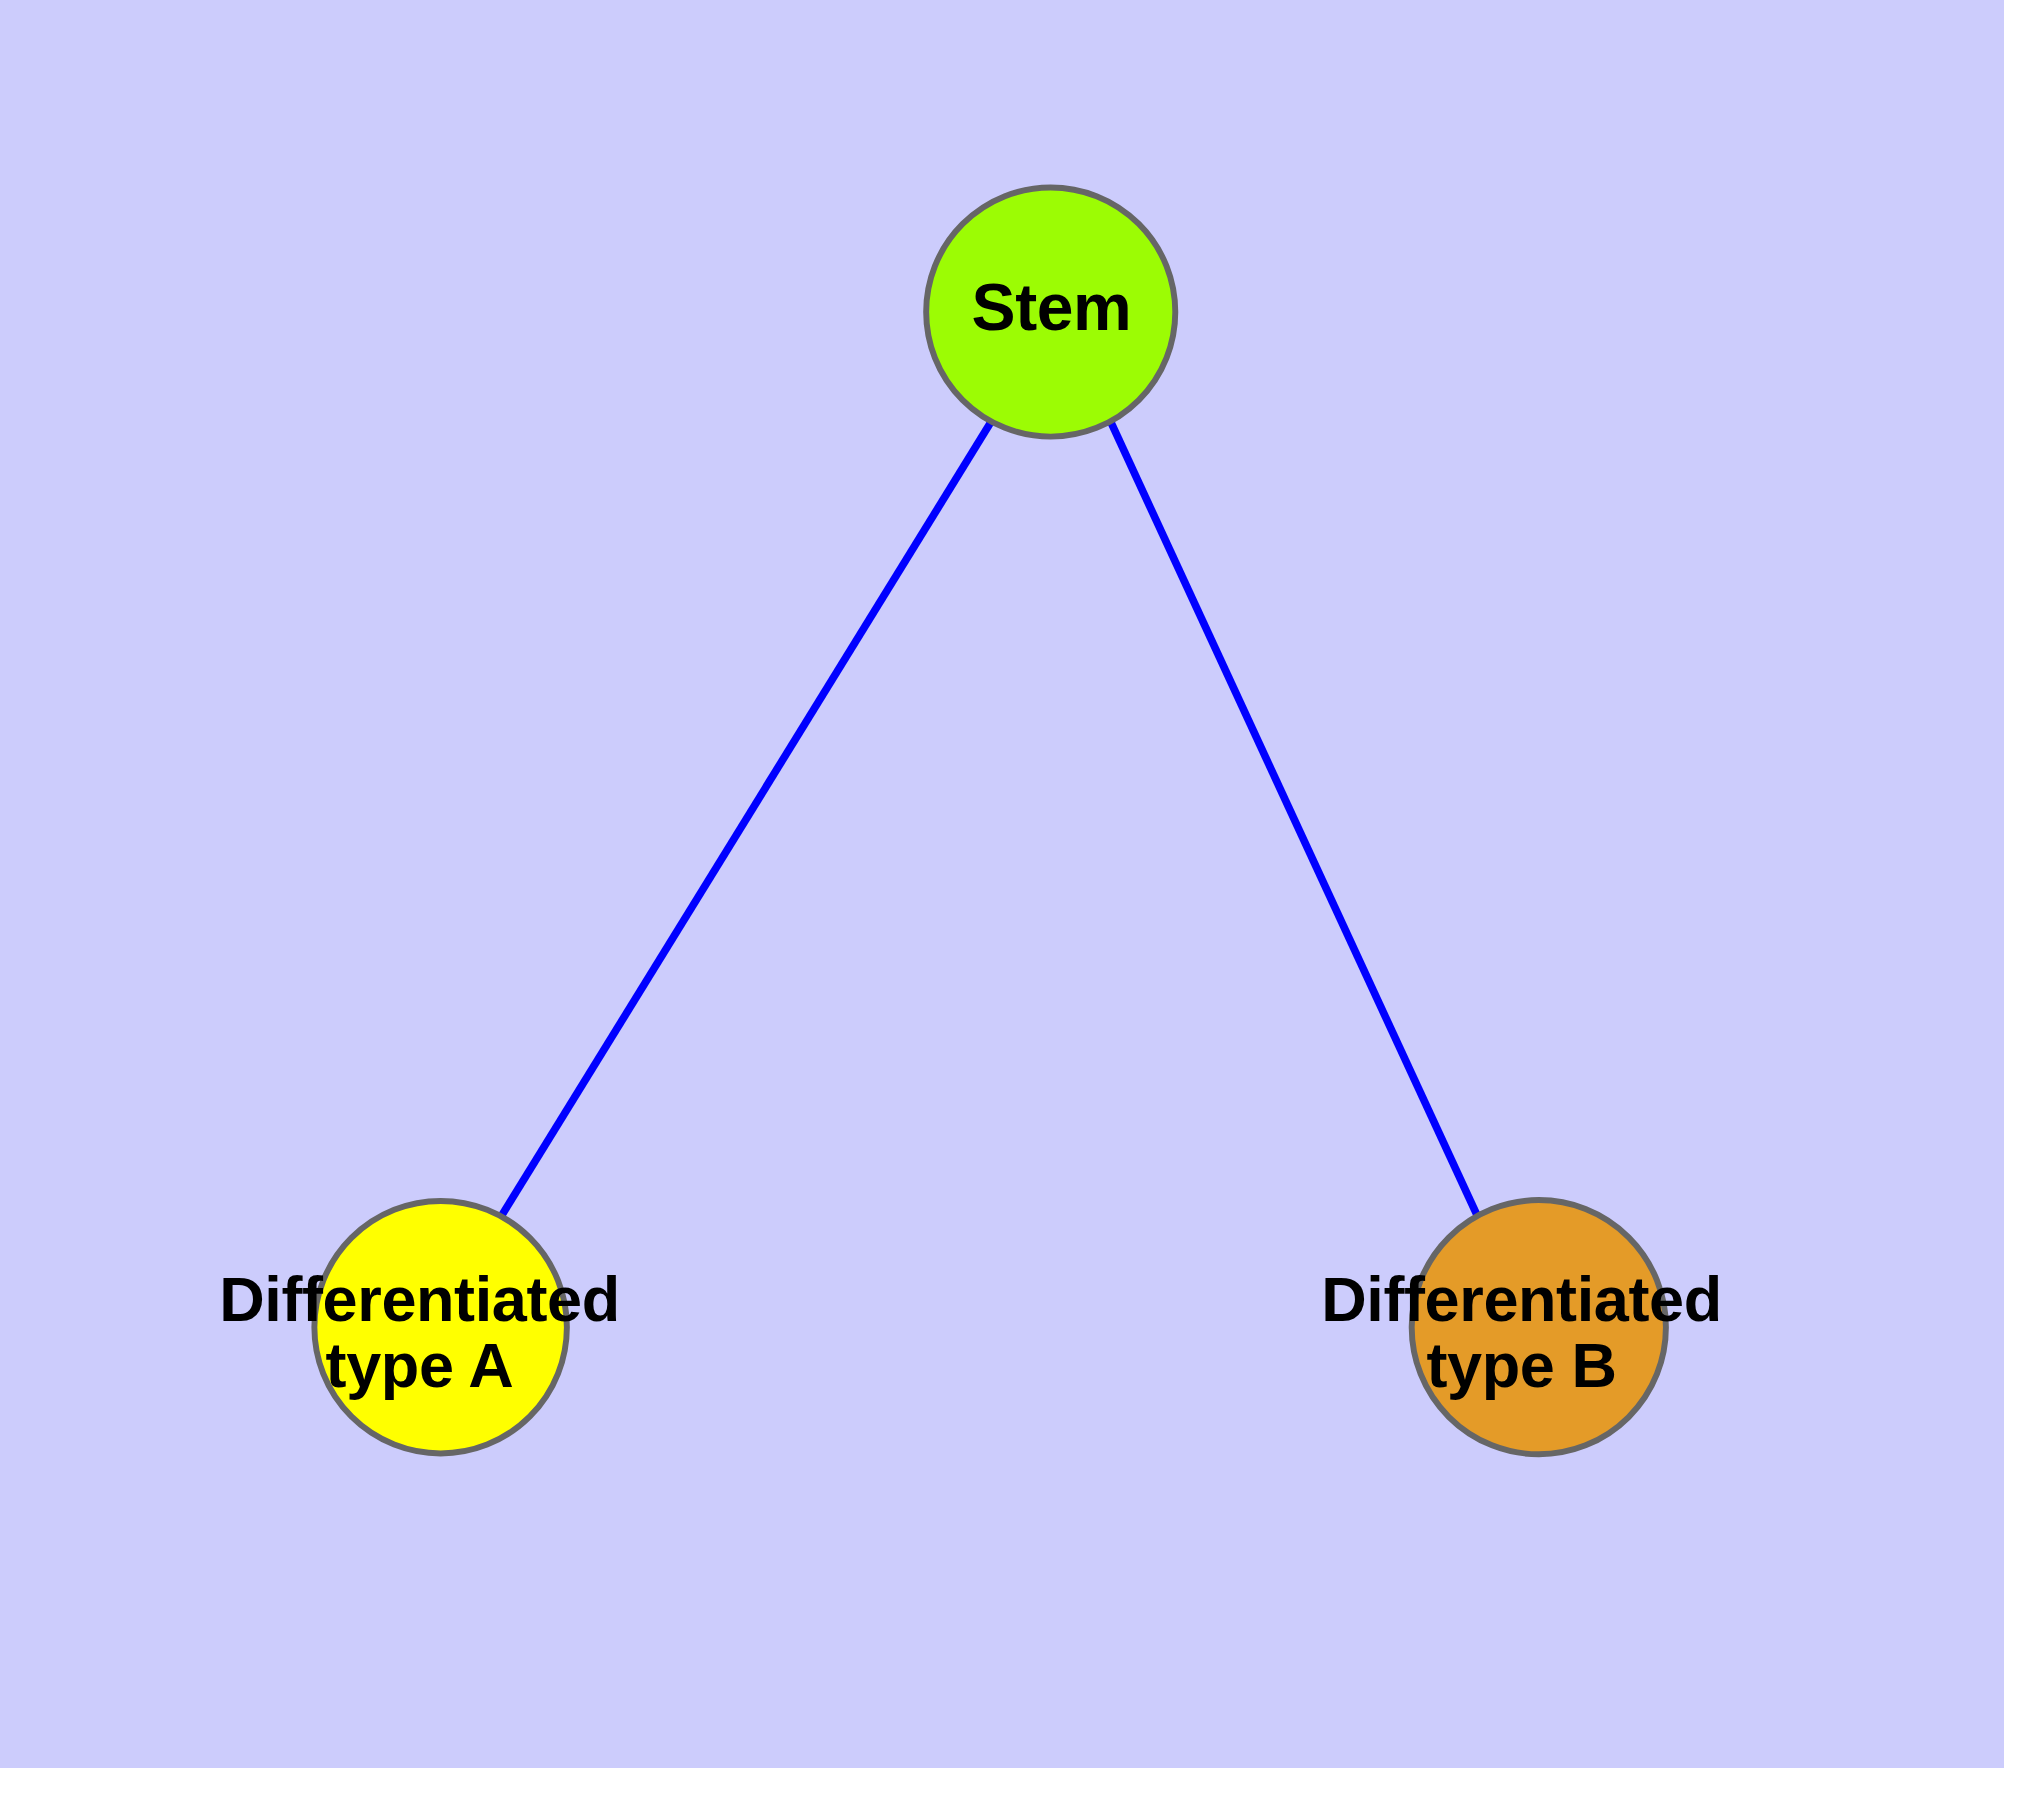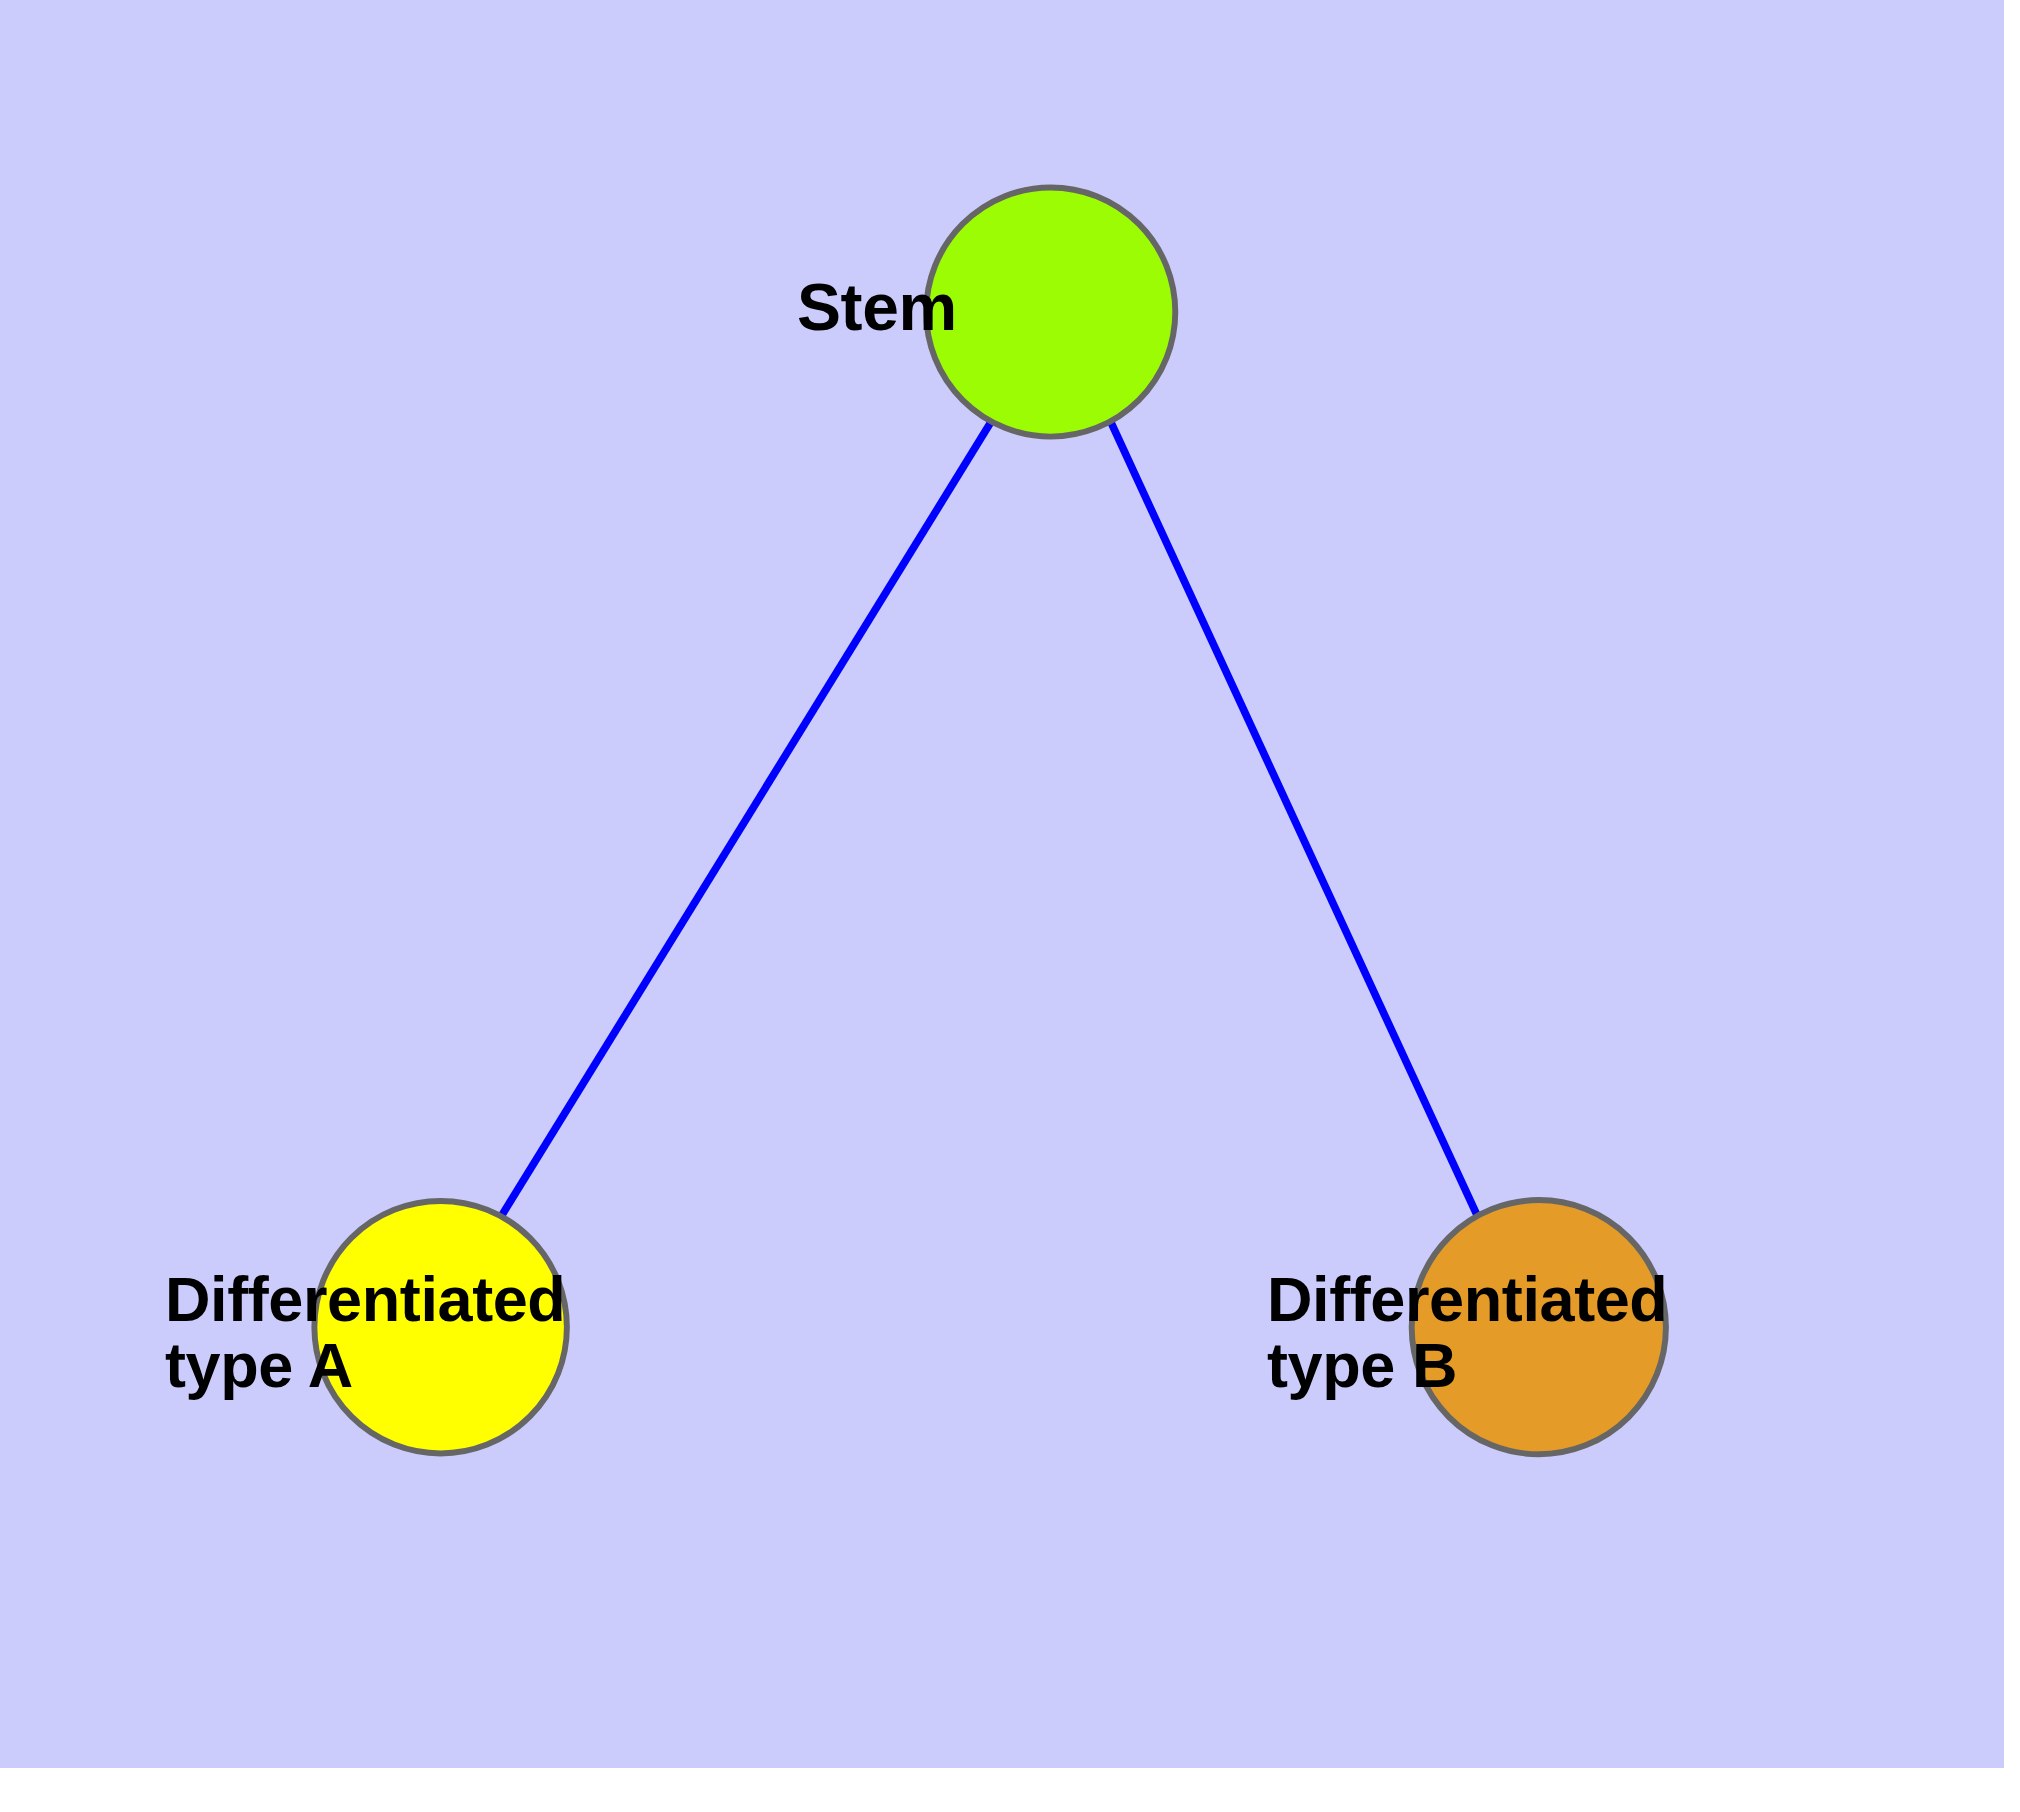--- a/index.html
+++ b/index.html
@@ -27,20 +27,21 @@
   #graph-svg {
     position: absolute;
     left: 0;
     top: 0;
     width: 2004px;
     height: 1768px;
     display: block;
   }
   .node-label {
     position: absolute;
+    text-align: center;
     color: #000000;
     font-weight: bold;
     line-height: 1.04;
     white-space: pre;
     pointer-events: none;
     letter-spacing: -0.4px;
   }
   #label-stem {
     font-size: 66px;
     left: 797px;

